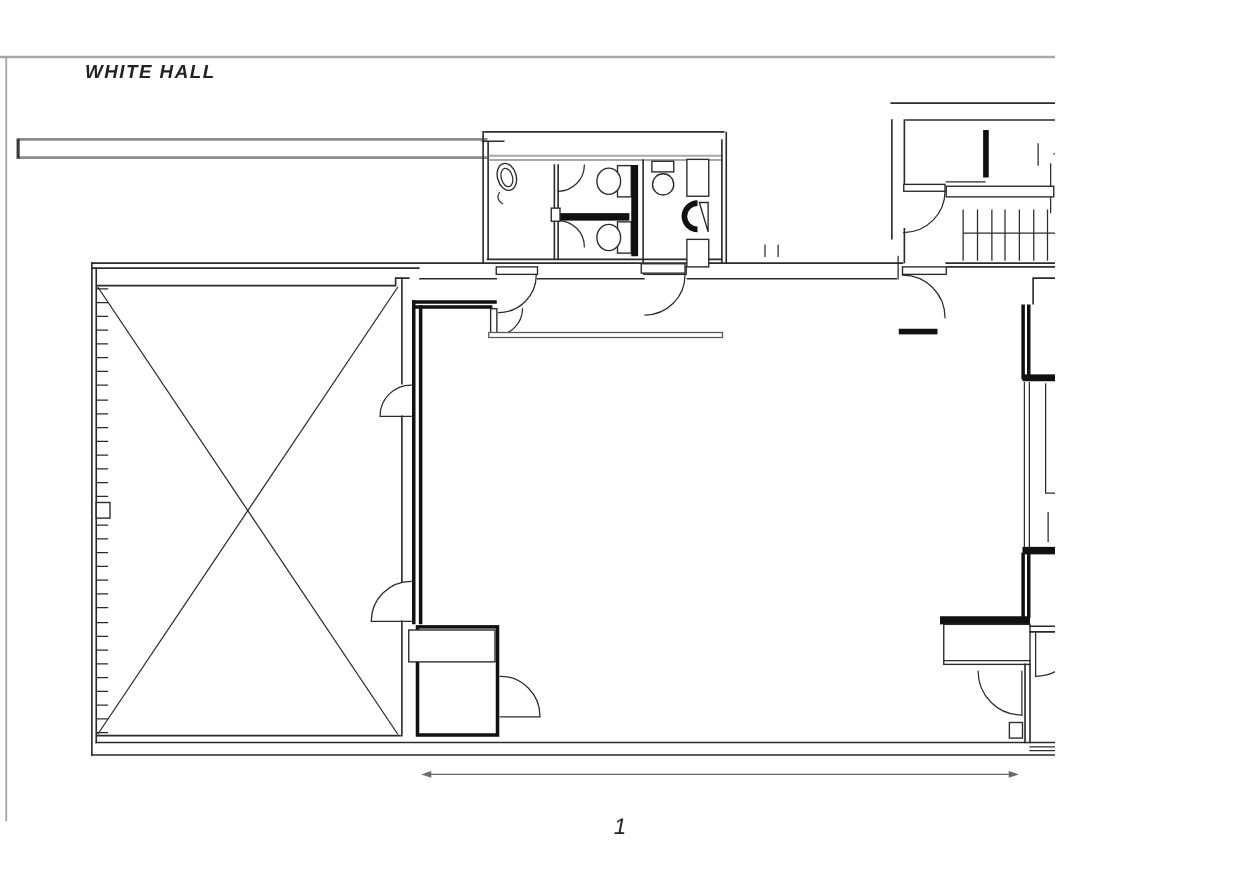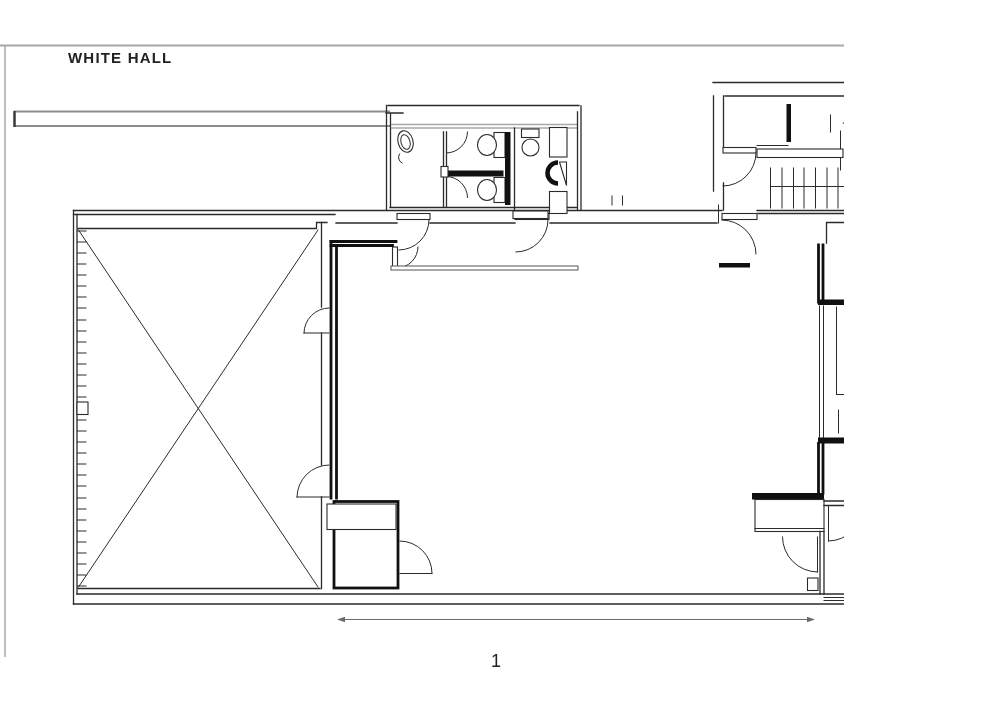--- a/index.html
+++ b/index.html
@@ -1,21 +1,21 @@
 <!DOCTYPE html>
 <html style="--c-background: #ffffff; --c-ink: #222222; --c-wall-heavy: #111111; --c-line: #2b2b2b; --c-gray-rule: #a8a8a8; --c-bar-gray: #8c8c8c; --c-dim: #6a6a6a;"><head>
 <meta charset="utf-8">
 <style>
   :root{
     --c-background:#ffffff; --c-ink:#222222; --c-wall-heavy:#111111;
     --c-line:#2b2b2b; --c-gray-rule:#a8a8a8; --c-bar-gray:#8c8c8c; --c-dim:#6a6a6a;
   }
   html,body{margin:0;padding:0;background:var(--c-background);}
   #sheet{position:relative;width:844px;height:707px;background:var(--c-background);
-         font-family:"Liberation Sans",sans-serif;overflow:hidden;}
+         font-family:"Liberation Sans",sans-serif;overflow:hidden;font-style:italic;}
   #plan-svg{position:absolute;left:0;top:0;width:1000px;height:707px;}
   .ln{stroke:var(--c-line);stroke-width:1.3;fill:none;stroke-linecap:square;}
   .ln1{stroke:var(--c-line);stroke-width:1;fill:none;stroke-linecap:square;}
   .heavy{stroke:var(--c-wall-heavy);stroke-width:2.8;fill:none;stroke-linecap:square;}
   .hfill{fill:var(--c-wall-heavy);stroke:none;}
   .wht{fill:#ffffff;stroke:var(--c-line);stroke-width:1.1;}
   .gray2{stroke:var(--c-gray-rule);stroke-width:1.6;fill:none;}
   .bar{stroke:var(--c-bar-gray);stroke-width:2.2;fill:none;}
   .dim{stroke:var(--c-dim);stroke-width:1;fill:none;}
   .dimf{fill:var(--c-dim);stroke:none;}

